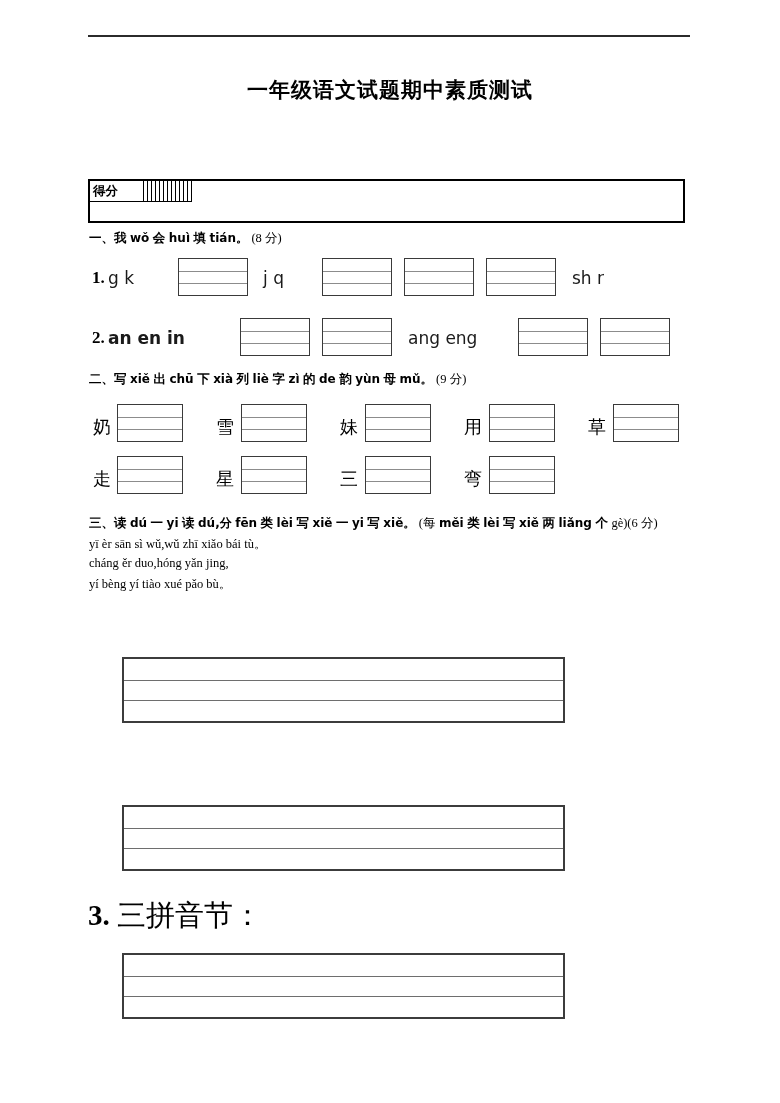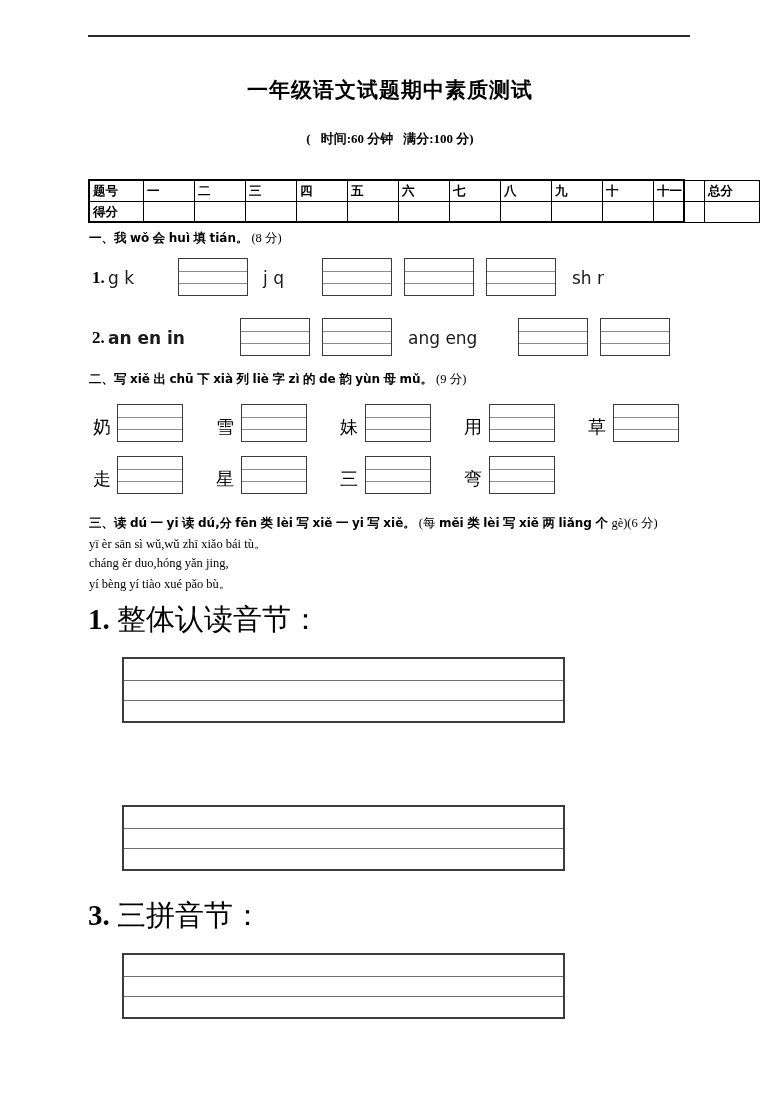--- a/index.html
+++ b/index.html
@@ -195,41 +195,23 @@
 </style>
 </head>
 <body>
 
 <div class="page">
 
   <div class="top-rule"></div>
 
   <div class="title">一年级语文试题期中素质测试</div>
 
-  <div class="subtitle">
-    <span>(</span><span class="sp"></span><span>时间:60 分钟</span><span class="sp"></span><span>满分:100 分)</span>
-  </div>
 
   <table class="score-table">
     <tbody>
-      <tr>
-        <td class="col-head">题号</td>
-        <td class="col-num">一</td>
-        <td class="col-num">二</td>
-        <td class="col-num">三</td>
-        <td class="col-num">四</td>
-        <td class="col-num">五</td>
-        <td class="col-num">六</td>
-        <td class="col-num">七</td>
-        <td class="col-num">八</td>
-        <td class="col-num">九</td>
-        <td class="col-num">十</td>
-        <td class="col-num">十一</td>
-        <td class="col-tot">总分</td>
-      </tr>
       <tr>
         <td class="col-head">得分</td>
         <td></td>
         <td></td>
         <td></td>
         <td></td>
         <td></td>
         <td></td>
         <td></td>
         <td></td>
@@ -333,24 +315,20 @@
       <i class="l1"></i>
       <i class="l2"></i>
     </div>
 
   <div class="sec-head" id="sec3" style="left:89px; top:515px;"><span>三、读</span> <span class="py">dú</span> <span>一</span> <span class="py">yi</span> <span>读</span> <span class="py">dú,分</span> <span class="py">fēn</span> <span>类</span> <span class="py">lèi</span> <span>写</span> <span class="py">xiě</span> <span>一</span> <span class="py">yi</span> <span>写</span> <span class="py">xiě。</span> <span class="pts">(每</span> <span class="py">měi</span> <span>类</span> <span class="py">lèi</span> <span>写</span> <span class="py">xiě</span> <span>两</span> <span class="py">liǎng</span> <span>个</span> <span class="pts">gè)(6 分)</span> </div>
 
   <div class="py-line" style="top:536px;">yī èr sān sì wǔ,wǔ zhī xiǎo bái tù。</div>
   <div class="py-line" style="top:556px;">cháng ěr duo,hóng yǎn jing,</div>
   <div class="py-line" style="top:576px;">yí bèng yí tiào xué pǎo bù。</div>
 
-  <div class="big-item" style="top:600px;">
-    <span class="n">1.</span>
-    <span>整体认读音节：</span>
-  </div>
   <div class="ans-box" style="top:657px;">
       <i class="l1"></i>
       <i class="l2"></i>
     </div>
 
   <div class="ans-box" style="top:805px;">
       <i class="l1"></i>
       <i class="l2"></i>
     </div>
 

